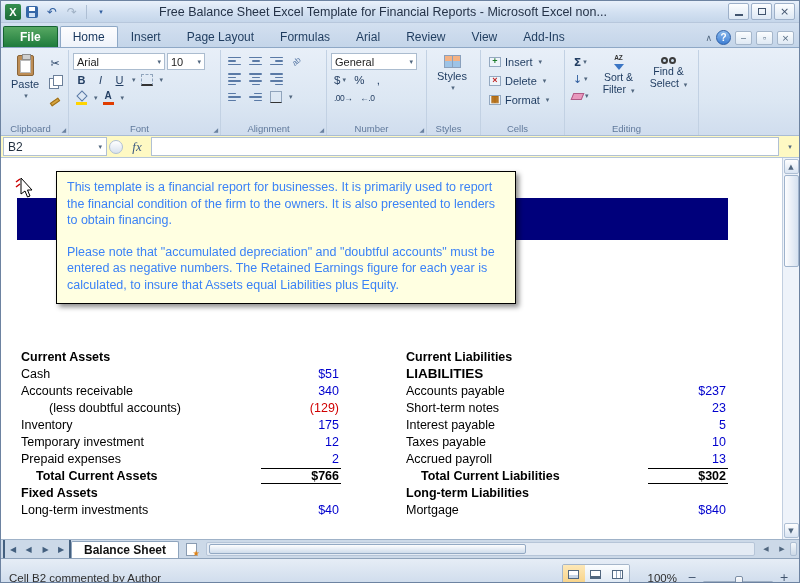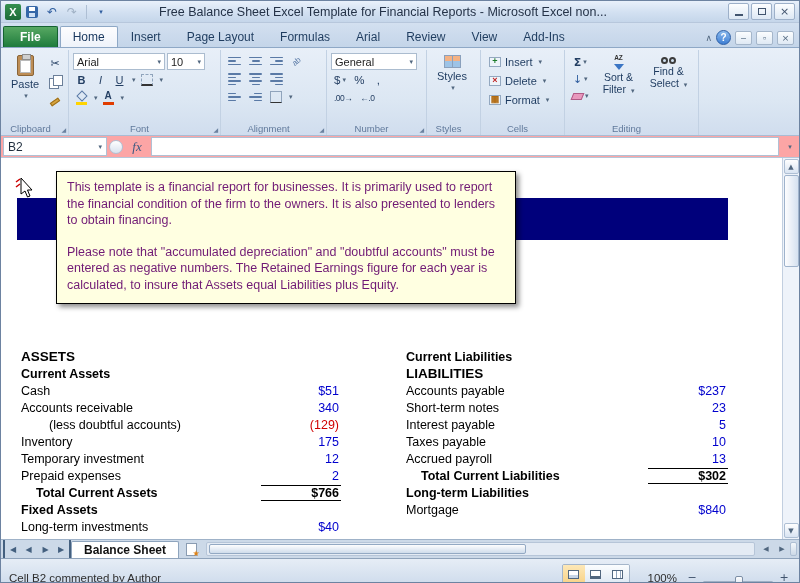--- a/index.html
+++ b/index.html
@@ -66,30 +66,30 @@
 .icon-cell.ins{color:#1c7c2a}.icon-cell.del{color:#c02020}.icon-cell.fmt{color:#b06a10}
 .ed{display:flex;gap:4px;padding-top:2px}
 .ed-left{display:flex;flex-direction:column;gap:1px}
 .tallbtn{width:46px;display:flex;flex-direction:column;align-items:center;font-size:10.5px;line-height:1.15;color:#1d3a5f;padding-top:1px}
 .funnel{width:0;height:0;border-left:5px solid transparent;border-right:5px solid transparent;border-top:6px solid #3a75c4;position:relative;margin:2px 0 1px}
 .azsmall{font-size:6.5px;font-weight:bold;color:#333;line-height:1}
 .binoc{display:flex;gap:1px;margin:2px 0 1px}
 .binoc span{width:7px;height:7px;border:2px solid #3b3b3b;border-radius:50%;background:#cfe0f0;display:block}
 .eraser{width:11px;height:7px;background:#e898bd;border:1px solid #b05a86;transform:skewX(-22deg)}
 
-.formulabar{height:22px;display:flex;align-items:stretch;background:#fca5a5;border-bottom:1px solid #b6c7da;padding:1px 2px;gap:2px}
+.formulabar{height:22px;display:flex;align-items:stretch;background:#fef9c3;border-bottom:1px solid #b6c7da;padding:1px 2px;gap:2px}
 .namebox{width:104px;background:#fff;border:1px solid #b0c0d4;display:flex;align-items:center;justify-content:space-between;padding:0 4px;font-size:12px}
 .fb-circle{width:14px;height:14px;border-radius:50%;background:linear-gradient(#fff,#d8e2ee);border:1px solid #b0c0d4;align-self:center}
 .fxbtn{width:24px;display:flex;align-items:center;justify-content:center;font-style:italic;font-family:"Liberation Serif",serif;color:#3c5a82;font-size:13px}
 .finput{flex:1;background:#fff;border:1px solid #b0c0d4}
 .fb-dd{width:14px;display:flex;align-items:center;justify-content:center}
 
 .sheet{position:relative;height:381px;background:#fff;overflow:hidden}
 .navy{position:absolute;left:16px;width:711px;top:40px;height:42px}
-.comment{position:absolute;left:55px;top:13px;width:460px;height:133px;border:1px solid #000;box-shadow:3px 3px 5px rgba(0,0,0,.45);padding:7px 10px;font-size:12.5px;line-height:1.32;color:#701a75}
+.comment{position:absolute;left:55px;top:13px;width:460px;height:133px;border:1px solid #000;box-shadow:3px 3px 5px rgba(0,0,0,.45);padding:7px 10px;font-size:12.5px;line-height:1.32;color:#3b82f6}
 .comment p+p{margin-top:15px}
 .cursor{position:absolute;left:14px;top:18px}
 .bs-col{position:absolute;top:190px}
 #assets-col{left:20px;width:320px}
 #liab-col{left:405px;width:322px}
 .bs-row{display:flex;align-items:center;height:17px;font-size:12.5px;color:#000}
 .bs-row.hdr .bs-label{font-weight:bold;font-size:13.5px}
 .bs-row.sub .bs-label{font-weight:bold}
 .bs-row.tot .bs-label{font-weight:bold}
 .bs-label{flex:1;white-space:nowrap}
@@ -416,24 +416,20 @@
     <path d="M1,11 L5,8 M1,6 L5,3" stroke="#cc0000" stroke-width="1.5" fill="none"></path>
     <path d="M6,2 L6,18 L10,15 L12.5,21 L15,20 L12.5,14 L17,14 Z" fill="#ffffff" stroke="#000000" stroke-width="1"></path>
   </svg>
 
   <div class="comment" id="comment-box" style="background: rgb(255, 255, 225);">
     <p>This template is a financial report for businesses. It is primarily used to report the financial condition of the firm to the owners. It is also presented to lenders to obtain financing.</p>
     <p>Please note that "accumulated depreciation" and "doubtful accounts" must be entered as negative numbers. The Retained Earnings figure for each year is calculated, to insure that Assets equal Liabilities plus Equity.</p>
   </div>
 
   <div class="bs-col" id="assets-col">
-      <div class="bs-row hdr">
-        <span class="bs-label">ASSETS</span>
-        <span class="bs-value"></span>
-      </div>
       <div class="bs-row sub">
         <span class="bs-label">Current Assets</span>
         <span class="bs-value"></span>
       </div>
       <div class="bs-row">
         <span class="bs-label">Cash</span>
         <span class="bs-value blue">$51</span>
       </div>
       <div class="bs-row">
         <span class="bs-label">Accounts receivable</span>

